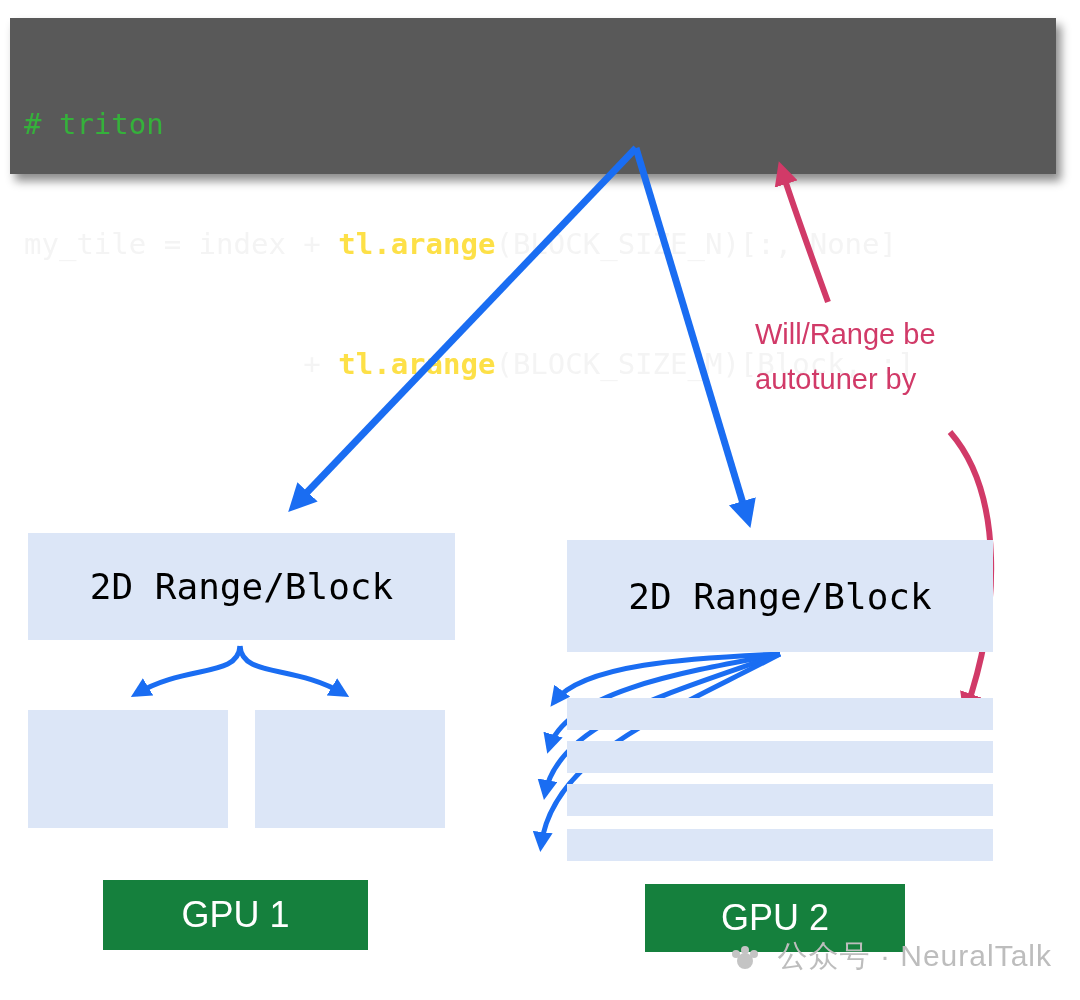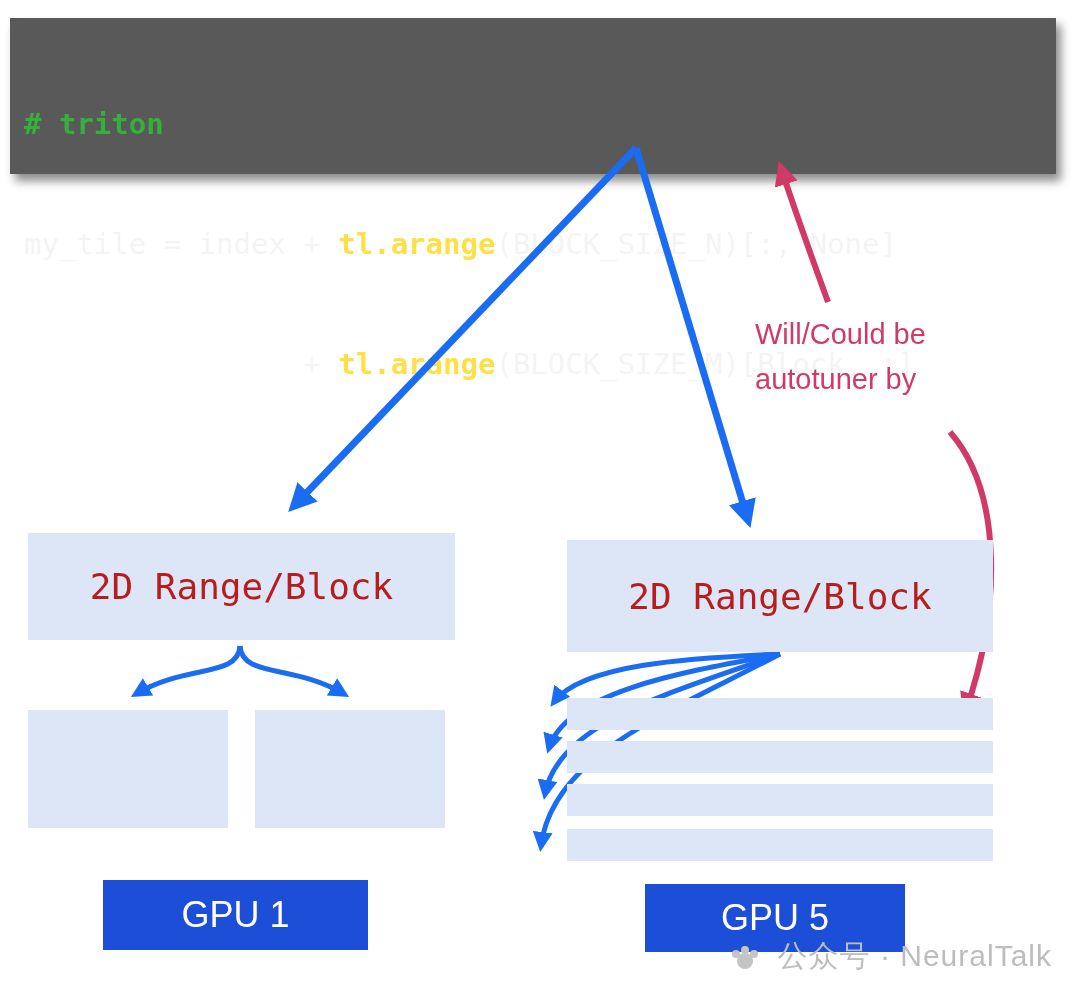--- a/index.html
+++ b/index.html
@@ -15,43 +15,43 @@
     position:absolute;left:10px;top:18px;width:1046px;height:156px;
     background:#595959;
     box-shadow:5px 7px 9px rgba(0,0,0,0.45);
     padding:6px 0 0 14px;box-sizing:border-box;
     font-family:"DejaVu Sans Mono", monospace;
     font-size:29px;line-height:40px;
     color:#f4f4f4;
     white-space:pre;
   }
   .code-line{white-space:pre;}
-  .tok-comment{color:#35b13b;font-weight:bold;}
+  .tok-comment{color:#35b13b;font-weight:normal;}
   .tok-fn{color:#fde047;font-weight:bold;}
   
   .overlay{position:absolute;left:0;top:0;width:1080px;height:1000px;pointer-events:none;}
   
   .lblue{
     position:absolute;background:#dce6f7;
     display:flex;align-items:center;justify-content:center;
     font-family:"DejaVu Sans Mono", monospace;
-    color:#b91c1c;
+    color:#000000;
   }
   .block-left{left:28px;top:533px;width:427px;height:107px;font-size:36px;}
   .block-right{left:567px;top:540px;width:426px;height:112px;font-size:36px;}
   .sub-a{left:28px;top:710px;width:200px;height:118px;}
   .sub-b{left:255px;top:710px;width:190px;height:118px;}
   .row{left:567px;width:426px;height:32px;}
   .row1{top:698px;}
   .row2{top:741px;}
   .row3{top:784px;}
   .row4{top:829px;}
   
   .gpu{
-    position:absolute;background:#1d4ed8;color:#ffffff;
+    position:absolute;background:#15803d;color:#ffffff;
     display:flex;align-items:center;justify-content:center;
     font-size:36px;font-family:"Liberation Sans", sans-serif;
   }
   .gpu1{left:103px;top:880px;width:265px;height:70px;}
   .gpu2{left:645px;top:884px;width:260px;height:68px;}
   
   .annotation{
     position:absolute;left:755px;top:312px;width:240px;
     color:#d13a68;font-size:29px;line-height:45px;
     font-family:"Liberation Sans", sans-serif;
@@ -112,25 +112,25 @@
   </div>
 
   <div class="lblue block-right">
     <span>2D Range/Block</span>
   </div>
   <div class="lblue row row1"></div>
   <div class="lblue row row2"></div>
   <div class="lblue row row3"></div>
   <div class="lblue row row4"></div>
   <div class="gpu gpu2">
-    <span>GPU 5</span>
+    <span>GPU 2</span>
   </div>
 
   <div class="annotation">
-    <div>Will/Could be</div>
+    <div>Will/Range be</div>
     <div>autotuner by</div>
   </div>
 
   <div class="watermark">
     <svg class="wm-icon" viewBox="0 0 32 32">
       <circle cx="16" cy="20" r="8" fill="#c4c4c4"></circle>
       <circle cx="7" cy="13" r="4" fill="#c4c4c4"></circle>
       <circle cx="16" cy="9" r="4" fill="#c4c4c4"></circle>
       <circle cx="25" cy="13" r="4" fill="#c4c4c4"></circle>
     </svg>

